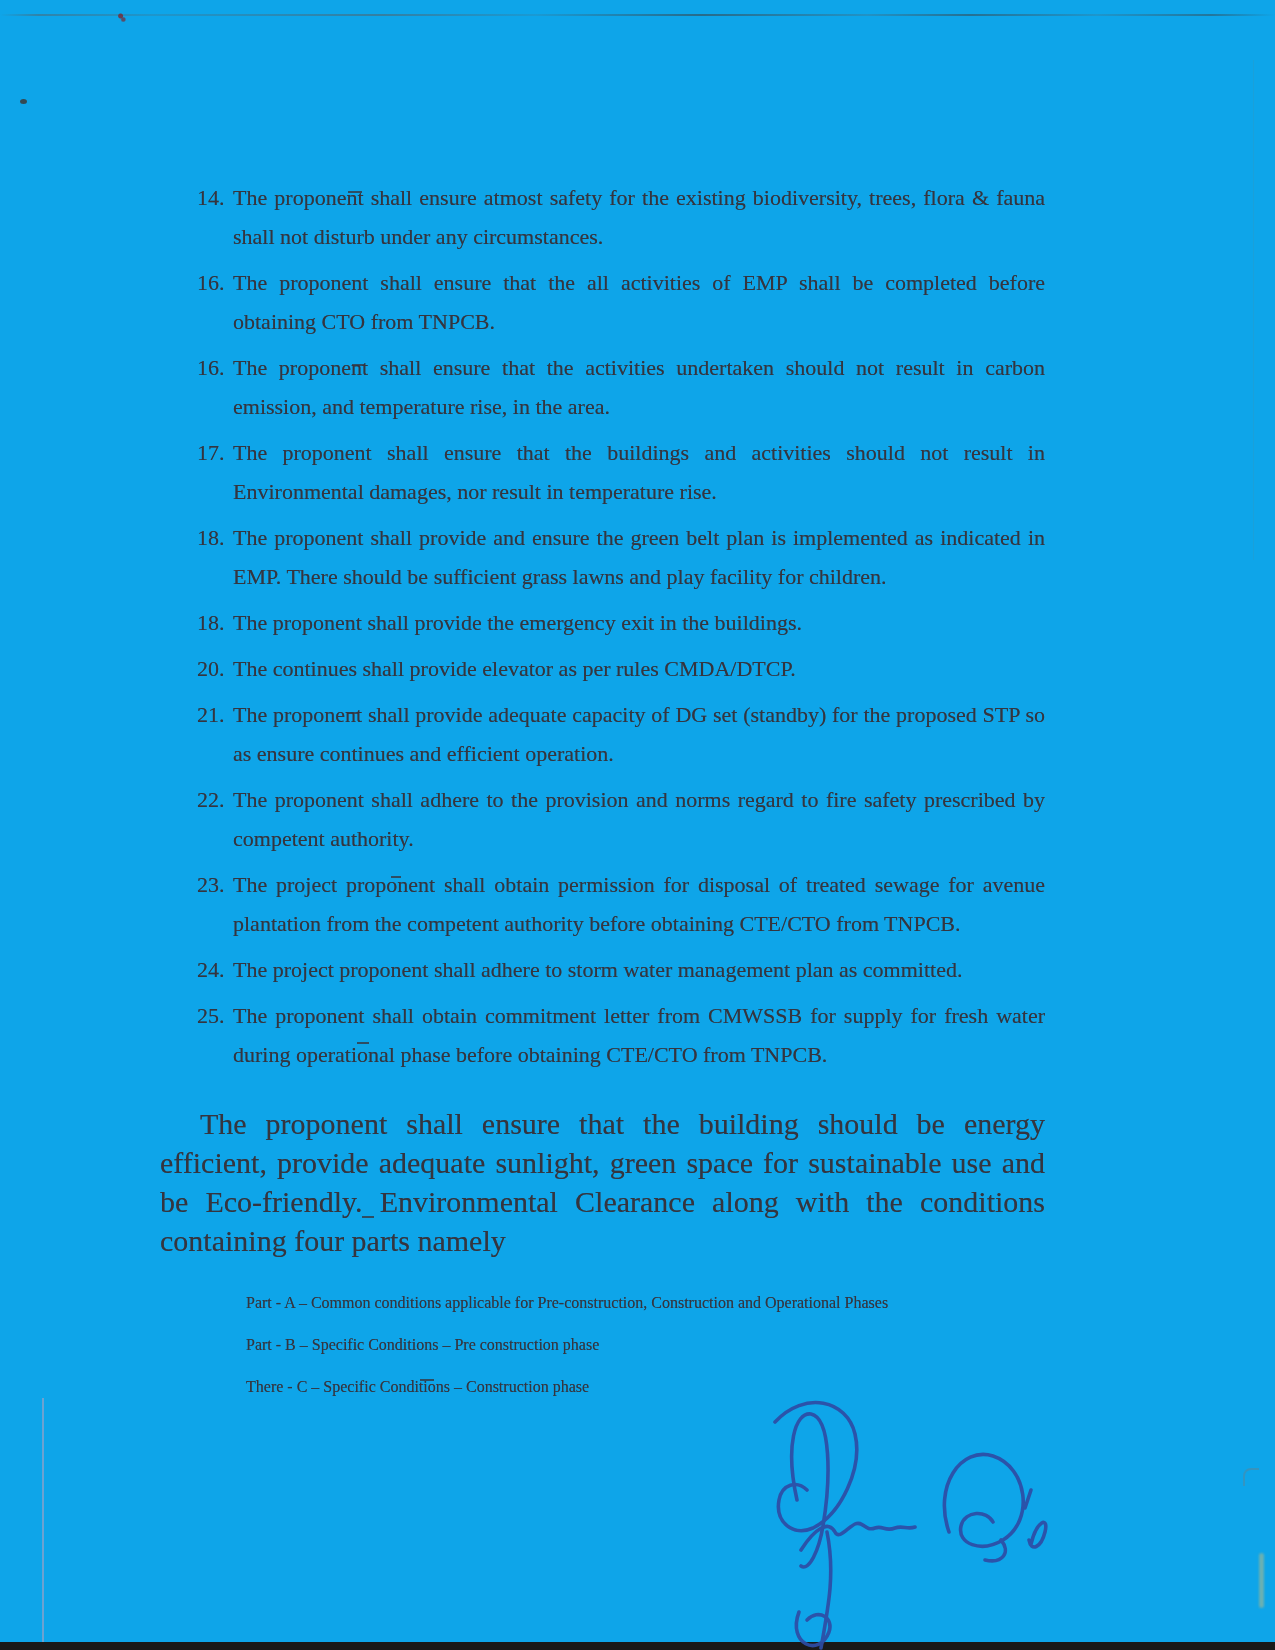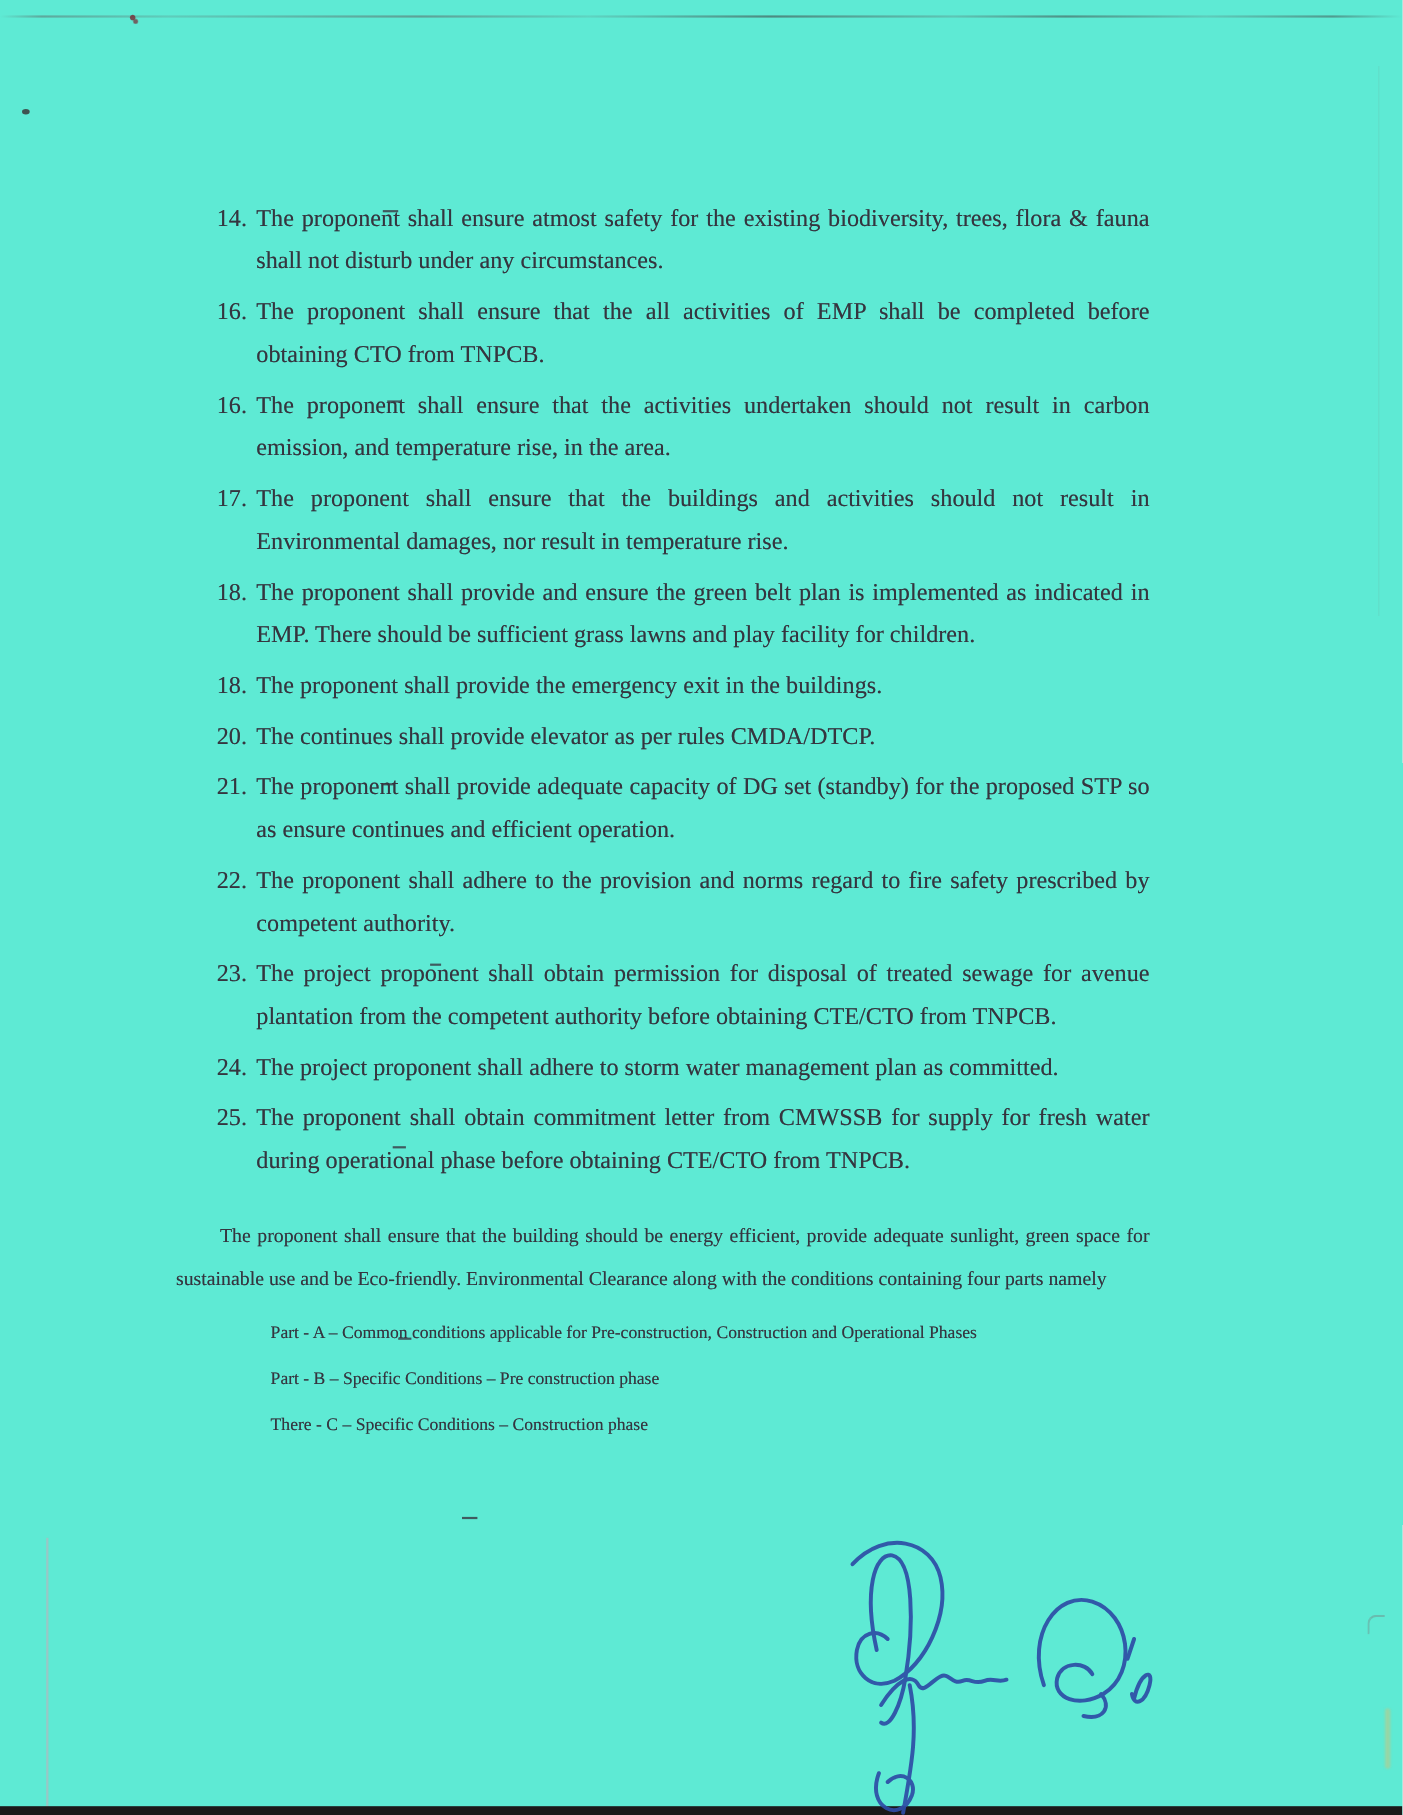--- a/index.html
+++ b/index.html
@@ -5,21 +5,21 @@
   html, body {
     margin: 0;
     padding: 0;
     background: #e8e8e8;
   }
   .page {
     position: relative;
     width: 1275px;
     height: 1650px;
     margin: 0 auto;
-    background: #5eead4;
+    background: #0ea5e9;
     overflow: hidden;
     font-family: "Liberation Serif", "DejaVu Serif", serif;
     color: #35353f;
   }
   
   .doc-text {
     text-shadow: 0 0 0.6px rgba(53,53,63,0.55);
   }
   .content {
     position: absolute;
@@ -40,22 +40,22 @@
   }
   .cond-num {
     flex: 0 0 36px;
     text-align: left;
   }
   .cond-text {
     flex: 1 1 auto;
     text-align: justify;
   }
   .closing-para {
-    margin: 30px 0 10px 0;
-    font-size: 18px;
+    margin: 30px 0 23px 0;
+    font-size: 30px;
     line-height: 39px;
     text-align: justify;
     text-indent: 40px;
   }
   .part-line {
     margin: 0 0 2px 18px;
     font-size: 16px;
     line-height: 40px;
     text-indent: 68px;
   }

